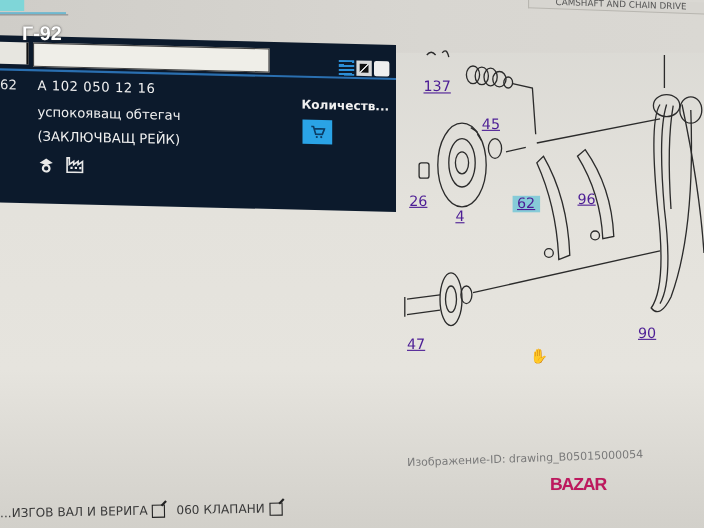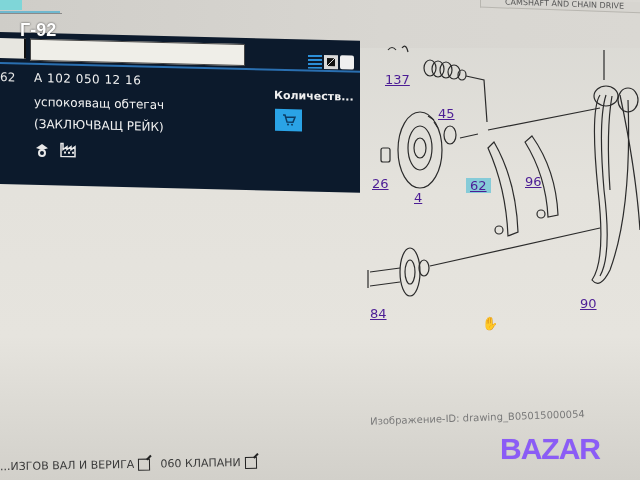--- a/index.html
+++ b/index.html
@@ -46,21 +46,21 @@
   .part-no { position:absolute; left:34px; top:38px; color:#f0f0f0; font-size:12px; letter-spacing:0.5px; }
   .part-name { position:absolute; left:34px; top:62px; color:#f0f0f0; font-size:12px; }
   .part-note { position:absolute; left:34px; top:84px; color:#f0f0f0; font-size:12px; }
   .part-icons { position:absolute; left:34px; top:108px; display:flex; gap:10px; }
   .qty-label { position:absolute; left:274px; top:50px; color:#f0f0f0; font-size:11px; font-weight:bold; }
   .cart-btn { position:absolute; left:275px; top:70px; width:27px; height:22px; background:#2aa3e6; display:flex; align-items:center; justify-content:center; }
   .diagram { position:absolute; left:360px; top:40px; width:280px; height:300px; }
   .callout { position:absolute; font-size:13px; color:#4c1d95;text-decoration:underline; }
   .callout-hl { background:#86cbd8; padding:0 4px; }
   .img-id { position:absolute; left:370px; top:412px; font-size:10px; color:#7a7a7a; transform:rotate(-2deg); }
-  .bazar { position:absolute; left:500px; top:432px; font-size:30px; font-weight:bold; color:#8b5cf6; letter-spacing:-1px; text-shadow:0 0 1px #bbb; font-family:"Liberation Sans", sans-serif; }
+  .bazar { position:absolute; left:500px; top:432px; font-size:16px; font-weight:bold; color:#be185d; letter-spacing:-1px; text-shadow:0 0 1px #bbb; font-family:"Liberation Sans", sans-serif; }
   .bottom-crumbs { position:absolute; left:0; top:458px; display:flex; gap:10px; align-items:center; font-size:11px; color:#3a3a3a; transform:rotate(-1deg); }
   .crumb { display:flex; align-items:center; gap:4px; }
   .edit-icon { width:10px; height:10px; border:1.5px solid #222; position:relative; }
   .edit-icon::after { content:""; position:absolute; right:-3px; top:-3px; width:6px; height:2px; background:#222; transform:rotate(-45deg); }
   .hand-icon { position:absolute; left:482px; top:316px; font-size:13px; color:#666; }
 </style>
 </head>
 <body>
 
 <div class="topstrip">
@@ -153,21 +153,21 @@
     <path d="M70 226 L240 188"></path>
   </g>
 </svg>
 
 <div class="callout" style="left:385px;top:72px;">137</div>
 <div class="callout" style="left:438px;top:106px;">45</div>
 <div class="callout" style="left:372px;top:176px;">26</div>
 <div class="callout" style="left:414px;top:190px;">4</div>
 <div class="callout callout-hl" style="left:466px;top:178px;">62</div>
 <div class="callout" style="left:525px;top:174px;">96</div>
-<div class="callout" style="left:370px;top:306px;">84</div>
+<div class="callout" style="left:370px;top:306px;">47</div>
 <div class="callout" style="left:580px;top:296px;">90</div>
 
 <div class="hand-icon">✋</div>
 
 <div class="img-id">Изображение-ID: drawing_B05015000054</div>
 
 <div class="bazar">BAZAR</div>
 
 <div class="bottom-crumbs">
   <div class="crumb">

